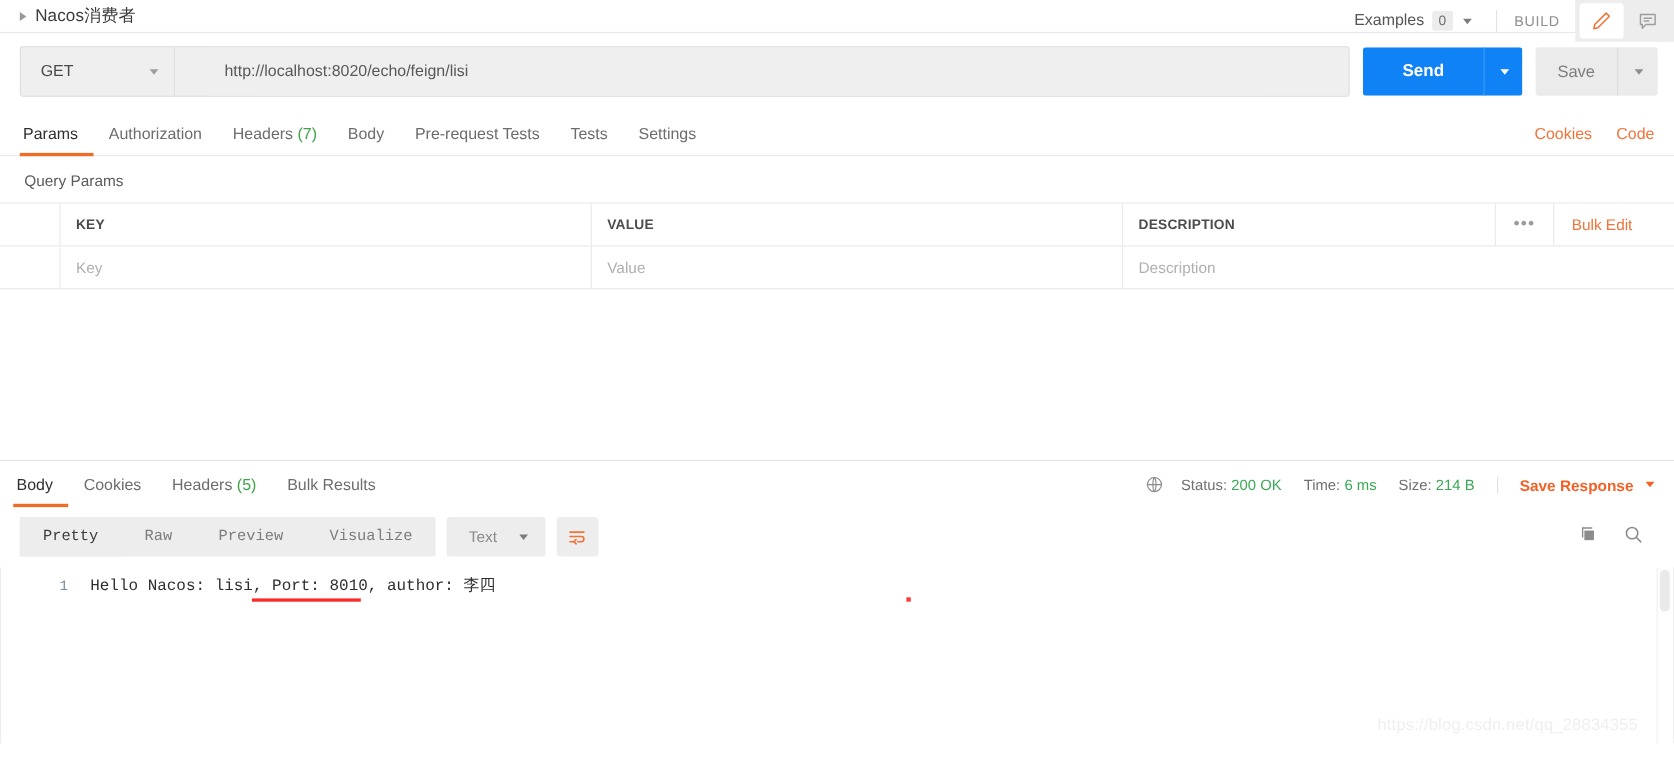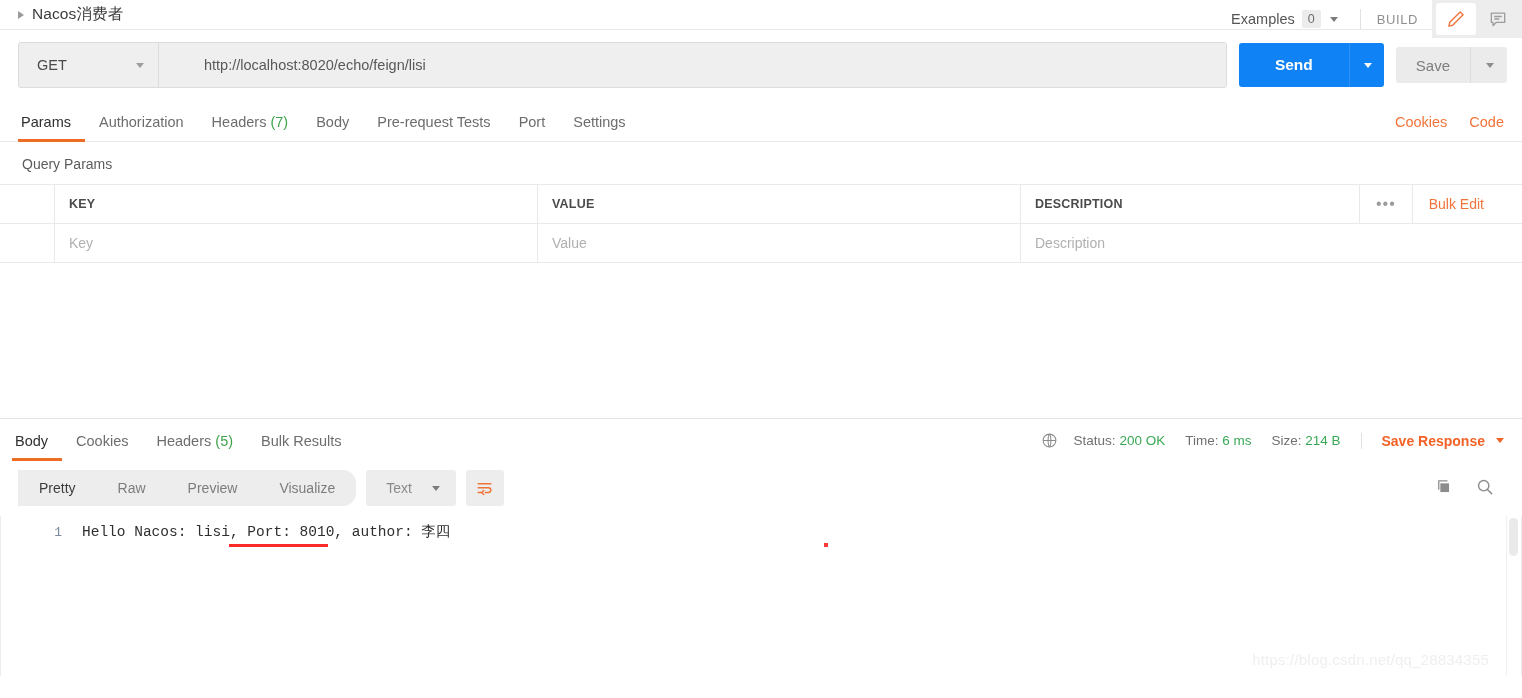--- a/index.html
+++ b/index.html
@@ -171,21 +171,21 @@
     background: #0f82f5;
     border-left: 1px solid #2e91f7;
     width: 34px;
     display: flex;
     align-items: center;
     justify-content: center;
   }
   .send-caret .caret-down { border-top-color: #ffffff; }
   .save-btn {
     display: flex;
-    height: 36px;
+    height: 44px;
     border-radius: 3px;
     overflow: hidden;
     background: #ebebeb;
   }
   .save-main {
     color: #7d7d7d;
     font-size: 15px;
     display: flex;
     align-items: center;
     justify-content: center;
@@ -345,23 +345,24 @@
   
   .fmt-bar {
     display: flex;
     align-items: center;
     padding: 10px 18px 10px 18px;
     gap: 10px;
   }
   .seg {
     display: flex;
     background: #ededed;
-    border-radius: 13px;
+    border-radius: 2px;
     height: 36px;
     align-items: stretch;
+    font-family: Liberation Mono, monospace;
   }
   .seg-item {
     display: flex;
     align-items: center;
     padding: 0 21px;
     font-size: 14px;
     color: #7d7d7d;
   }
   .seg-item.active {
     color: #3d3d3d;
@@ -541,21 +542,21 @@
       <span>Headers</span>
       <span class="cnt">(7)</span>
     </div>
     <div class="tab">
       <span>Body</span>
     </div>
     <div class="tab">
       <span>Pre-request Tests</span>
     </div>
     <div class="tab">
-      <span>Port</span>
+      <span>Tests</span>
     </div>
     <div class="tab">
       <span>Settings</span>
     </div>
     <div class="tabs-right">
       <span class="link-orange">Cookies</span>
       <span class="link-orange">Code</span>
     </div>
   </div>
 

